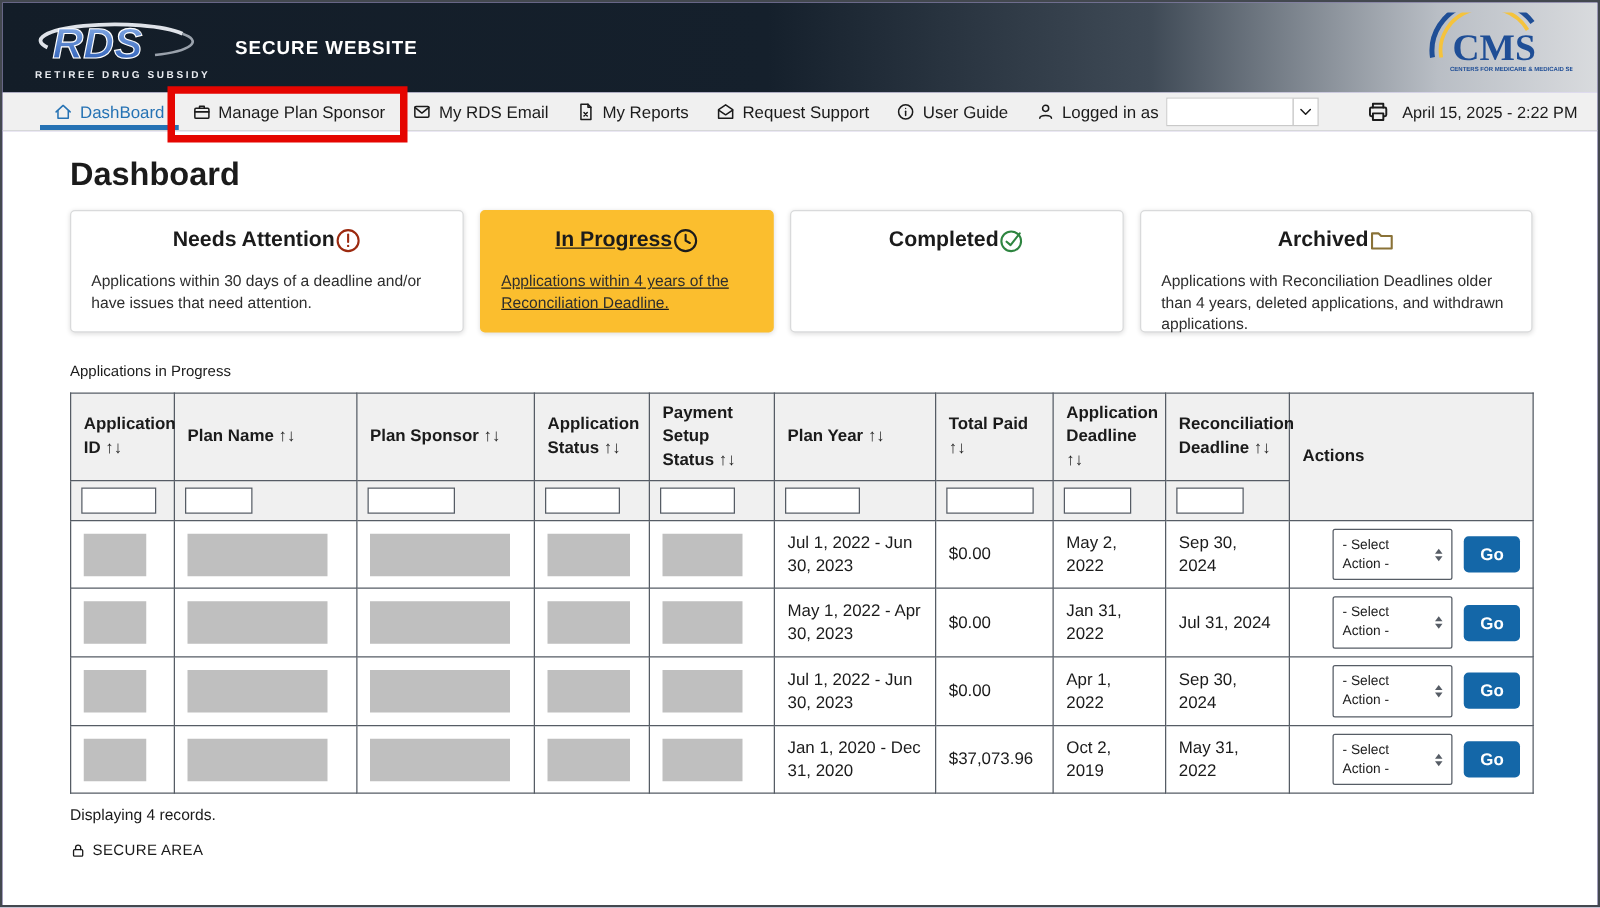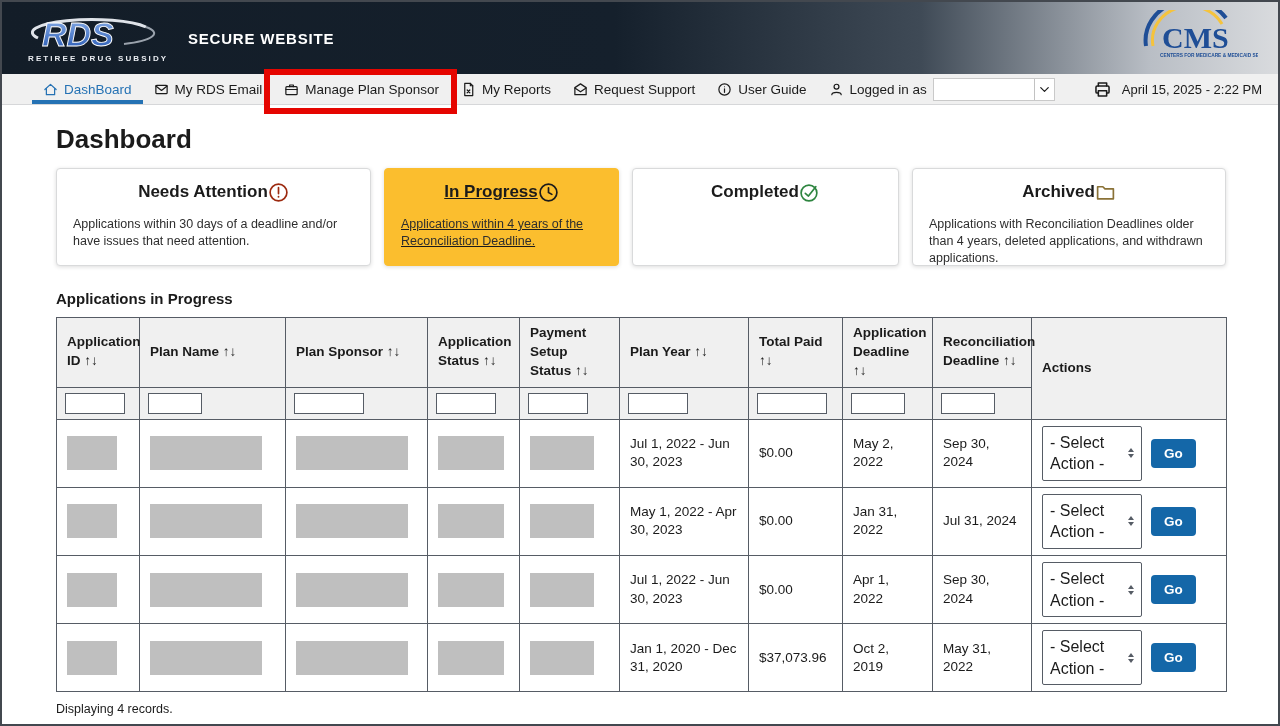--- a/index.html
+++ b/index.html
@@ -44,41 +44,41 @@
   .card { border:1px solid #d9dadb; border-radius:4px; box-shadow:0 1px 4px rgba(0,0,0,.14);
     padding:13px 16px; height:98px; background:#fff; }
   .card.c1 { flex:0 0 315px; } .card.c2 { flex:0 0 235px;text-decoration:underline; } .card.c3 { flex:0 0 267px; } .card.c4 { flex:0 0 314px; }
   .card.in-progress { background:#fbbe2e; border-color:#fbbe2e; }
   .card-head { display:flex; justify-content:center; align-items:flex-start; }
   .card-title { font-size:17px; font-weight:bold; color:#1b1b1b; }
   .card-desc { font-size:12.5px; color:#2e2e2e; line-height:1.35; margin-top:9px; }
   .card-icon svg { width:21px; height:21px; }
 
   .section-row { display:flex; justify-content:space-between; align-items:center; margin-bottom:10px; }
-  .section-title { font-size:15px; font-weight:bold; }
+  .section-title { font-size:12px; font-weight:normal; }
   .create-btn { background:#1467a8; color:#fff; font-weight:bold; font-size:13.5px;
     border:none; border-radius:4px; padding:8px 15px; cursor:pointer; font-family:inherit; }
 
   table.apps { width:100%; border-collapse:collapse; table-layout:fixed; }
   .apps th, .apps td { border:1px solid #565c65; }
   .apps thead th { background:#f0f0f0; font-size:13.5px; font-weight:bold; text-align:left;
     padding:6px 10px; vertical-align:middle; line-height:1.4; }
   .header-row th { height:66px; }
   .sort { font-weight:bold; }
   .filter-row td { background:#f0f0f0; padding:5px 8px; height:32px; }
   input.filter { height:21px; border:1px solid #565c65; background:#fff; width:60px; font-family:inherit; }
   input.filter.w70 { width:70px; } input.filter.w54 { width:54px; }
   .apps tbody td { padding:6px 10px; font-size:13.5px; vertical-align:middle; background:#fff;
     line-height:1.35; height:49px; }
   .redacted { background:#bfbfbf; height:34px; }
   .r1 { width:50px; } .r2 { width:112px; } .r3 { width:112px; } .r4 { width:66px; } .r5 { width:64px; }
   .action-controls { display:flex; align-items:center; gap:9px; }
   .action-select { display:flex; align-items:center; justify-content:space-between; gap:6px;
     border:1px solid #565c65; background:#fff; border-radius:2px; padding:5px 7px;
-    font-size:16px; width:100px; cursor:pointer; }
+    font-size:11px; width:100px; cursor:pointer;margin-left:24px; }
   .updown { display:flex; flex-direction:column; gap:2px; }
   .tri-up { width:0; height:0; border-left:3.5px solid transparent; border-right:3.5px solid transparent;
     border-bottom:4px solid #565c65; }
   .tri-down { width:0; height:0; border-left:3.5px solid transparent; border-right:3.5px solid transparent;
     border-top:4px solid #565c65; }
   .go-btn { background:#1467a8; color:#fff; font-weight:bold; font-size:13.5px; border:none;
     border-radius:4px; padding:7px 13px; cursor:pointer; font-family:inherit; }
 
   .records-text { font-size:12.5px; margin:10px 0 0; }
   .secure-area { display:flex; align-items:center; gap:5px; margin-top:14px; font-size:12px;
@@ -122,34 +122,34 @@
 
   <nav class="top-nav">
     <div class="nav-item active">
       <svg class="ic" viewBox="0 0 16 16">
         <path d="M2 8 L8 2.5 L14 8"></path>
           <path d="M3.6 7 V13.5 H12.4 V7"></path>
       </svg>
       <span>DashBoard</span>
     </div>
     <div class="nav-item">
-      <svg class="ic" viewBox="0 0 16 16">
-        <rect x="2" y="3.5" width="12" height="9" rx="1"></rect>
-          <path d="M2 4.2 L8 9 L14 4.2"></path>
-      </svg>
-      <span>My RDS Email</span>
-    </div>
-    <div class="nav-item">
       <div class="annotation-box"></div>
       <svg class="ic" viewBox="0 0 16 16">
         <rect x="2" y="5" width="12" height="8.5" rx="1"></rect>
           <path d="M6 5 V3.2 H10 V5"></path>
           <path d="M2 8 H14"></path>
       </svg>
       <span>Manage Plan Sponsor</span>
+    </div>
+    <div class="nav-item">
+      <svg class="ic" viewBox="0 0 16 16">
+        <rect x="2" y="3.5" width="12" height="9" rx="1"></rect>
+          <path d="M2 4.2 L8 9 L14 4.2"></path>
+      </svg>
+      <span>My RDS Email</span>
     </div>
     <div class="nav-item">
       <svg class="ic" viewBox="0 0 16 16">
         <path d="M4 1.5 H10 L12.5 4 V14.5 H4 Z"></path>
           <path d="M10 1.5 V4 H12.5"></path>
         <path d="M6.6 8.5 L9.4 11.5 M9.4 8.5 L6.6 11.5"></path>
       </svg>
       <span>My Reports</span>
     </div>
     <div class="nav-item">

